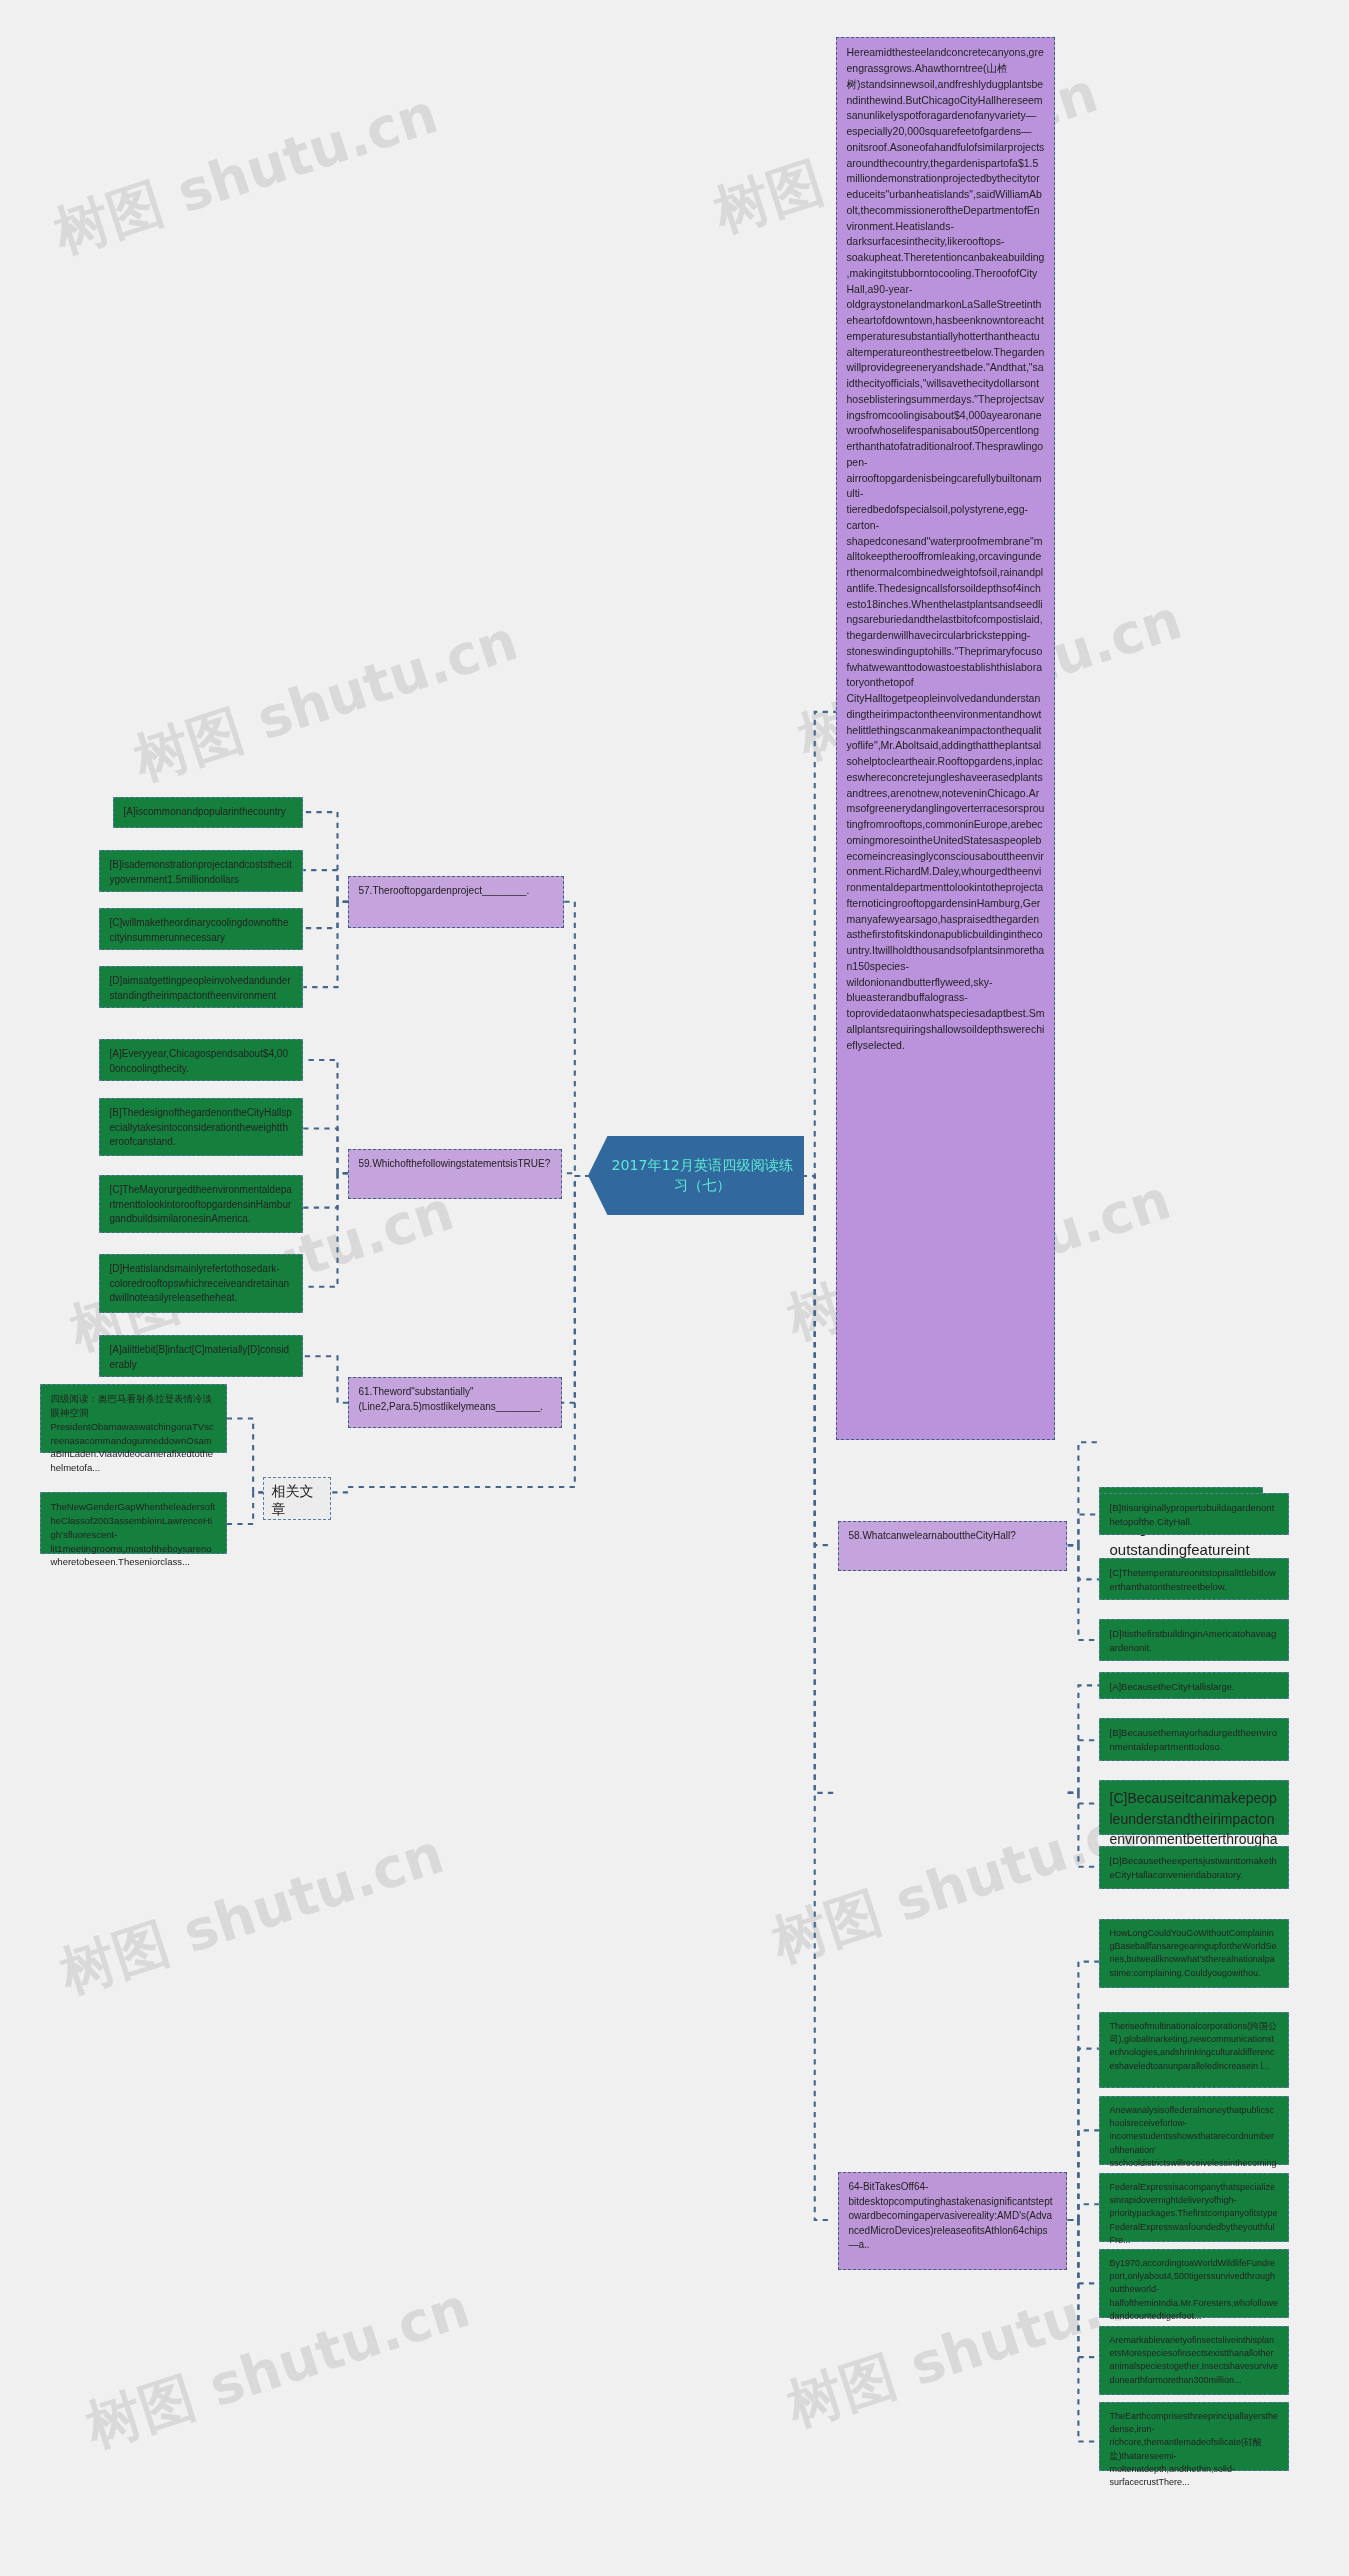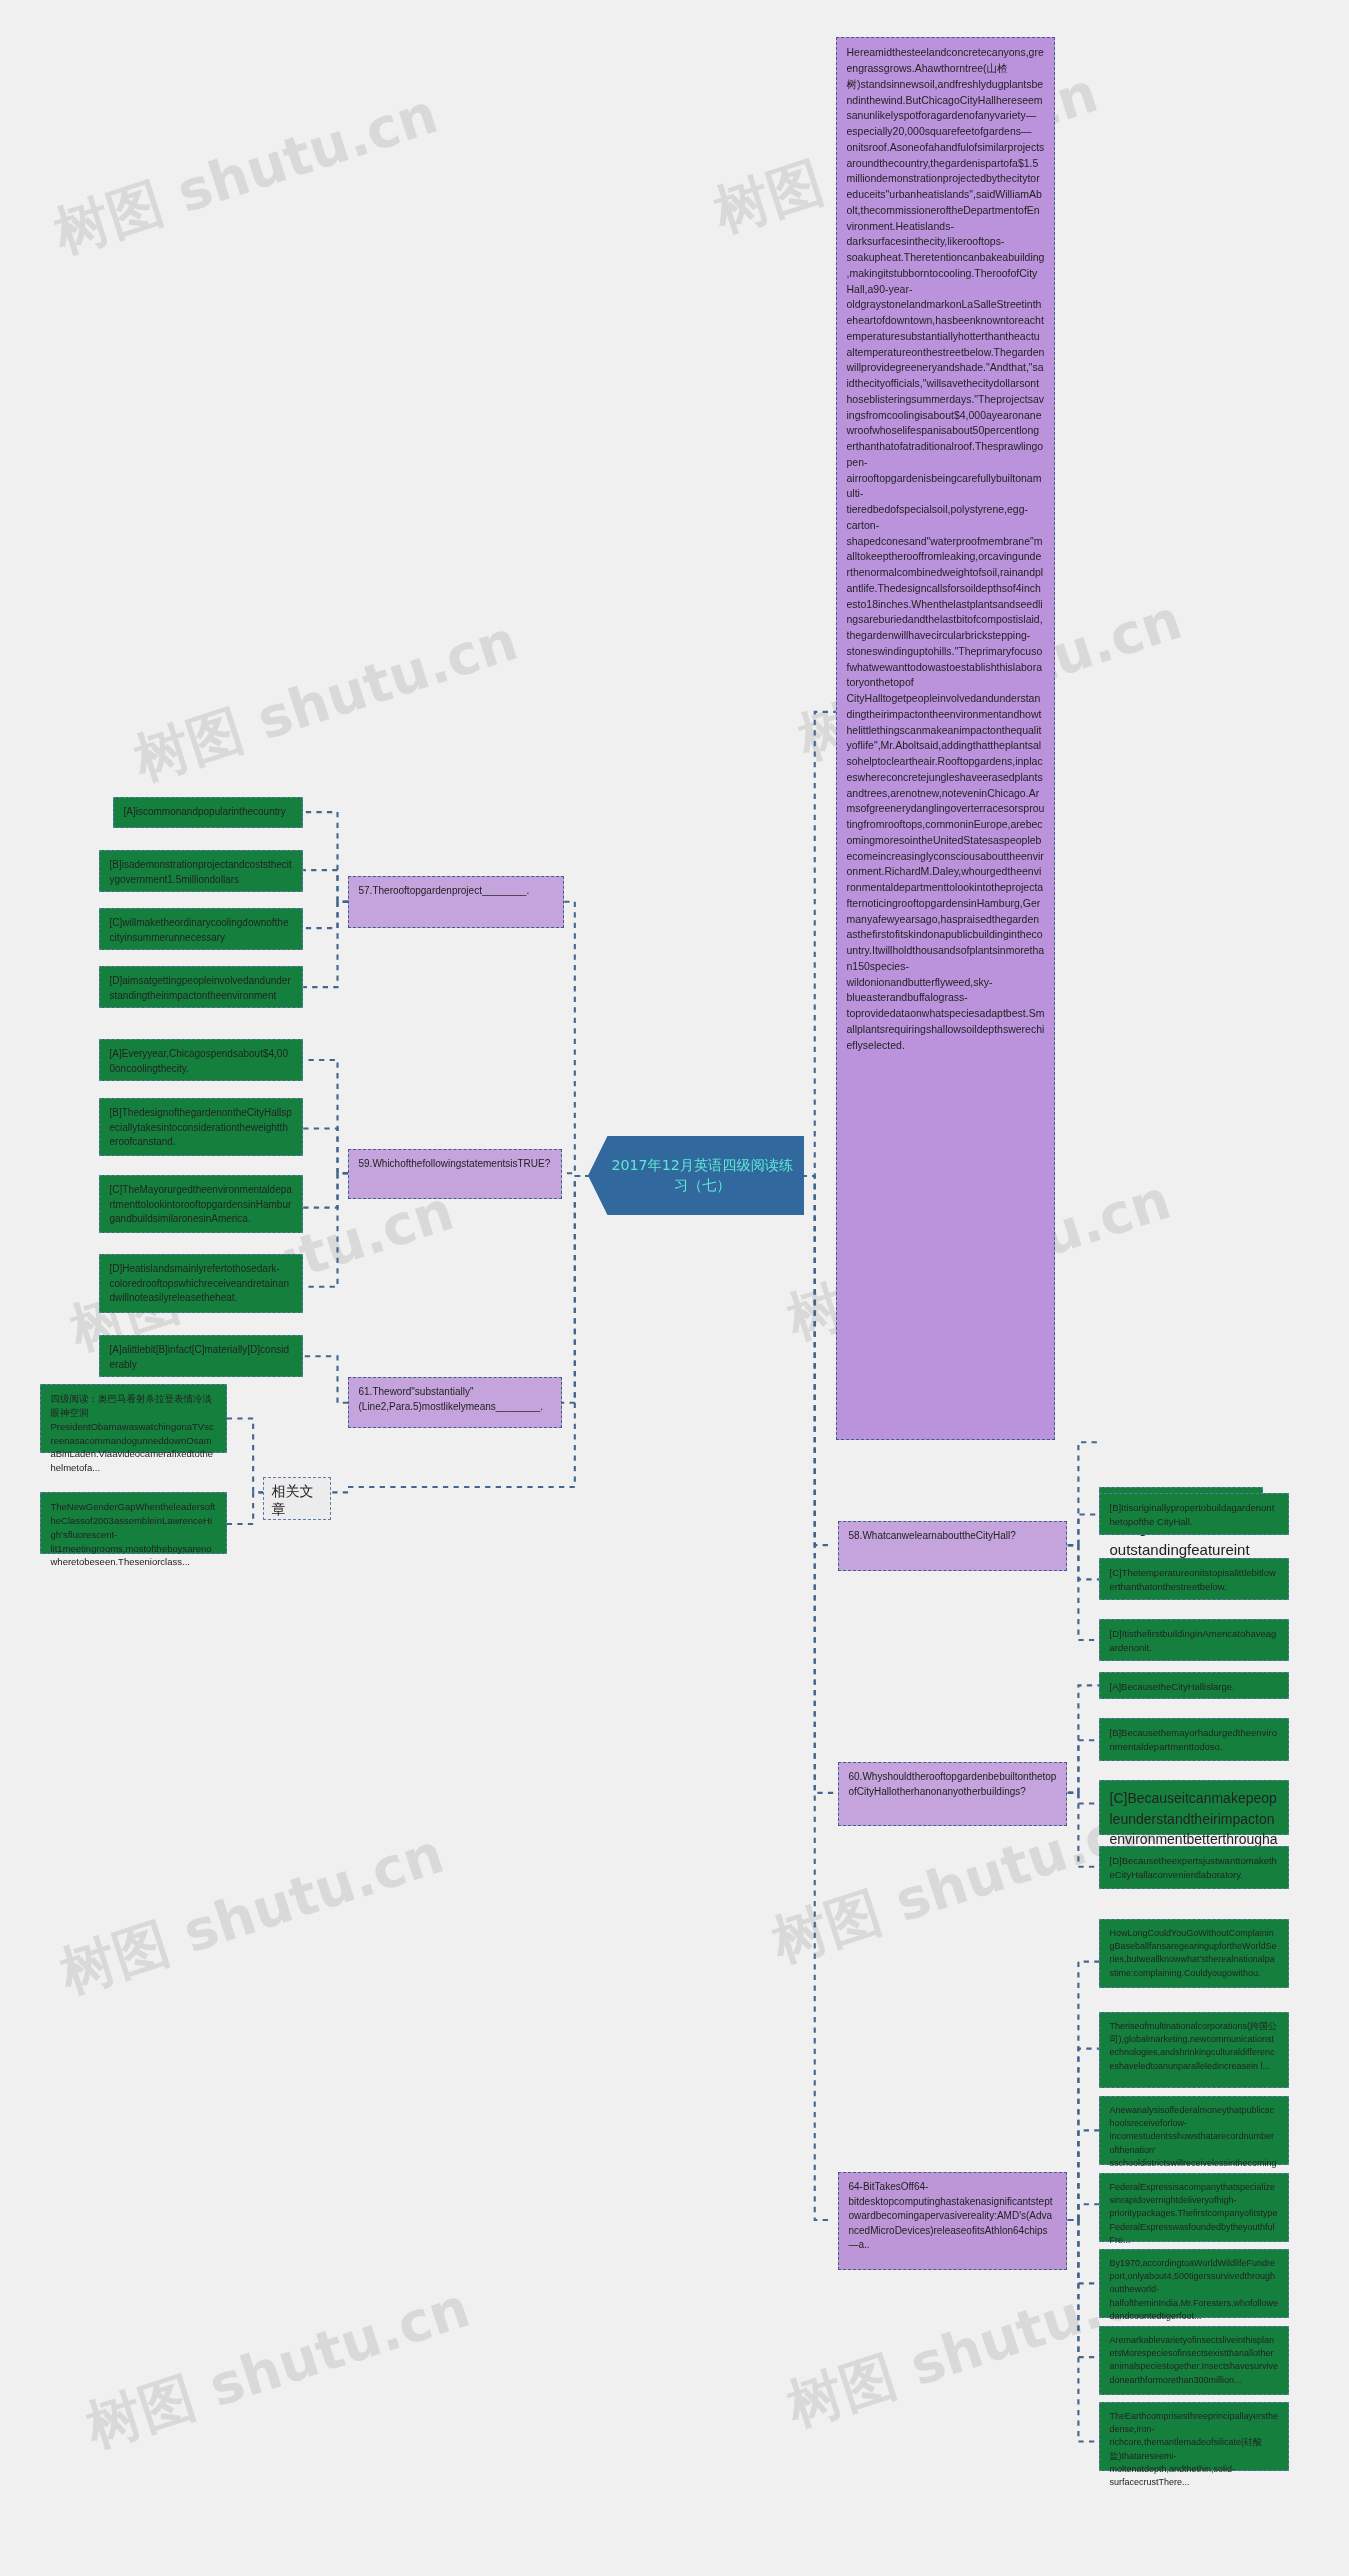--- a/index.html
+++ b/index.html
@@ -168,21 +168,20 @@
   <div class="node plain" style="left:40px;top:1384px;width:187px;height:69px;font-size:9.5px;">四级阅读：奥巴马看射杀拉登表情冷淡眼神空洞PresidentObamawaswatchingonaTVscreenasacommandogunneddownOsamaBinLaden.Viaavideocamerafixedtothehelmetofa...</div>
   <div class="node plain" style="left:40px;top:1492px;width:187px;height:62px;font-size:9.5px;">TheNewGenderGapWhentheleadersoftheClassof2003assembleinLawrenceHigh'sfluorescent-lit1meetingrooms,mostoftheboysarenowheretobeseen.Theseniorclass...</div>
 
   <div class="node purple" style="left:838px;top:1521px;width:229px;height:50px;">58.WhatcanwelearnabouttheCityHall?</div>
 
   <div class="node plain" style="left:1099px;top:1487px;width:164px;height:42px;font-size:15px;">[A]Itwasbuiltninetyyearsagoandisthemostoutstandingfeatureinthecenterofthecity.</div>
   <div class="node plain" style="left:1099px;top:1493px;width:190px;height:42px;font-size:9.5px;">[B]Itisoriginallypropertobuildagardenonthetopofthe CityHall.</div>
   <div class="node plain" style="left:1099px;top:1558px;width:190px;height:42px;font-size:9.5px;">[C]Thetemperatureonitstopisalittlebitlowerthanthatonthestreetbelow.</div>
   <div class="node plain" style="left:1099px;top:1619px;width:190px;height:42px;font-size:9.5px;">[D]ItisthefirstbuildinginAmericatohaveagardenonit.</div>
 
-  <div class="node purple" style="left:838px;top:1762px;width:229px;height:64px;">60.WhyshouldtherooftopgardenbebuiltonthetopofCityHallotherhanonanyotherbuildings?</div>
 
   <div class="node plain" style="left:1099px;top:1672px;width:190px;height:27.4px;font-size:9.5px;">[A]BecausetheCityHallislarge.</div>
   <div class="node plain" style="left:1099px;top:1718px;width:190px;height:43px;font-size:9.5px;">[B]Becausethemayorhadurgedtheenvironmentaldepartmenttodoso.</div>
   <div class="node plain" style="left:1099px;top:1780px;width:190px;height:55px;font-size:14px;">[C]Becauseitcanmakepeopleunderstandtheirimpactonenvironmentbetterthroughapublicbuilding.</div>
   <div class="node plain" style="left:1099px;top:1846px;width:190px;height:43px;font-size:9.5px;">[D]BecausetheexpertsjustwanttomaketheCityHallaconvenientlaboratory.</div>
 
   <div class="node purple-dark" style="left:838px;top:2172px;width:229px;height:98px;">64-BitTakesOff64-bitdesktopcomputinghastakenasignificantsteptowardbecomingapervasivereality:AMD's(AdvancedMicroDevices)releaseofitsAthlon64chips—a..</div>
 
   <div class="node plain" style="left:1099px;top:1919px;width:190px;height:69px;font-size:9px;">HowLongCouldYouGoWithoutComplainingBaseballfansaregearingupfortheWorldSeries,butweallknowwhat'stherealnationalpastime:complaining.Couldyougowithou.</div>
   <div class="node plain" style="left:1099px;top:2012px;width:190px;height:76px;font-size:9px;">Theriseofmultinationalcorporations(跨国公司),globalmarketing,newcommunicationstechnologies,andshrinkingculturaldifferenceshaveledtoanunparalleledincreasein l...</div>

